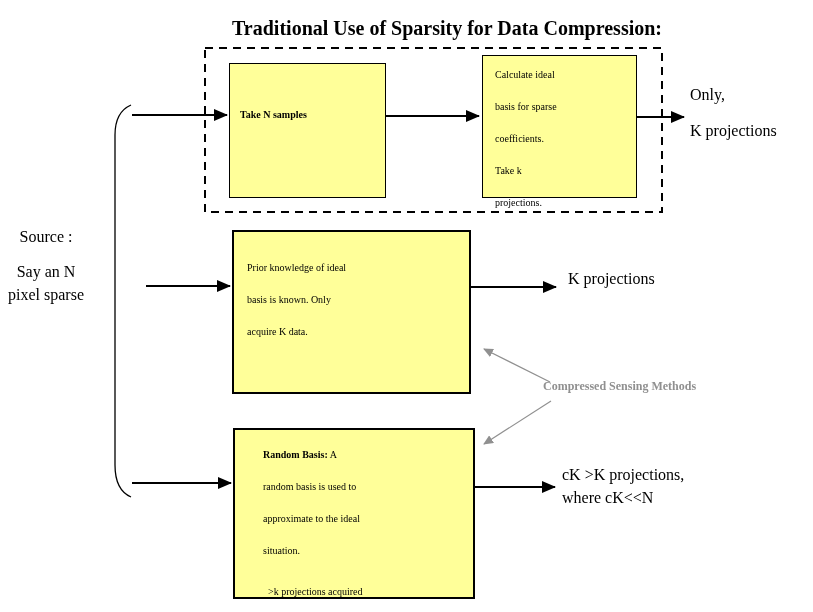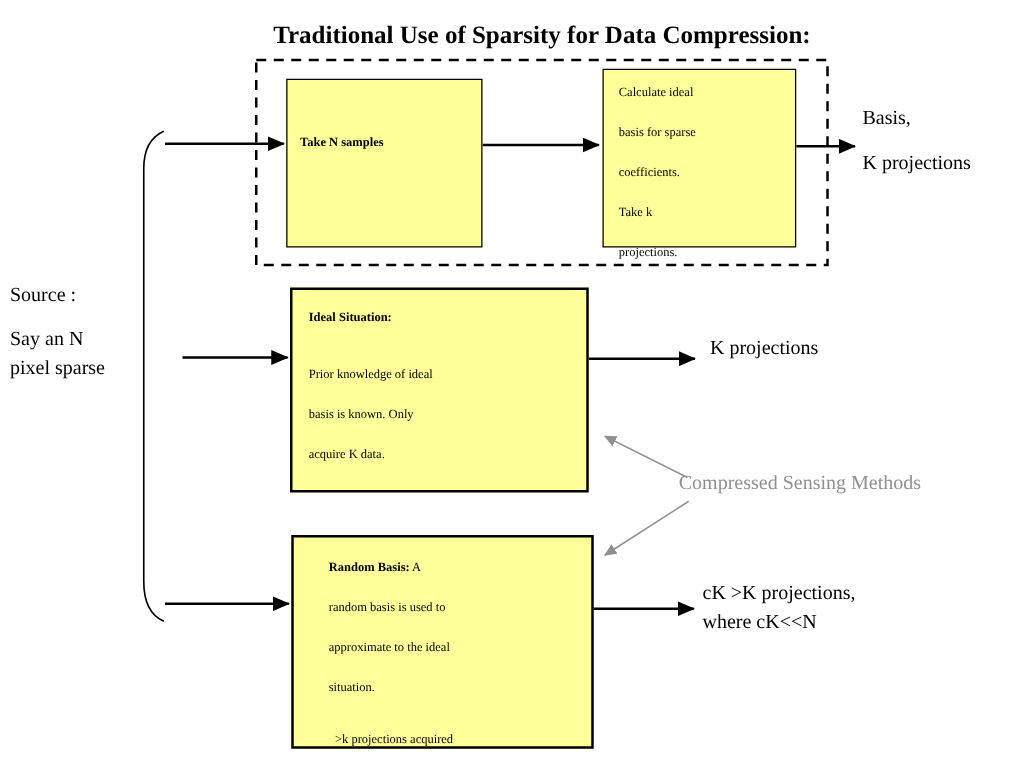--- a/index.html
+++ b/index.html
@@ -7,44 +7,44 @@
     position:relative;
     width:813px;height:612px;
     background:#ffffff;
     font-family:"Liberation Serif","DejaVu Serif",serif;
     color:#000;
     overflow:hidden;
   }
   .stage svg{position:absolute;left:0;top:0;z-index:1;pointer-events:none;}
   .title{
     position:absolute;left:205px;top:15px;width:457px;
-    text-align:center;font-weight:bold;font-size:20px;line-height:26px;z-index:2;
+    text-align:right;font-weight:bold;font-size:20px;line-height:26px;z-index:2;
   }
   .box{
     position:absolute;z-index:2;box-sizing:border-box;
     background:#FFFF99;border:1px solid #000;
     font-size:10px;line-height:32px;
   }
   .box-take{left:229px;top:63px;width:157px;height:135px;padding:35px 0 0 10px;font-weight:bold;}
   .box-calc{left:482px;top:55px;width:155px;height:143px;padding:3px 0 0 12px;}
   .box-ideal{left:232px;top:230px;width:239px;height:164px;border-width:2px;padding:7px 0 0 13px;}
   .box-random{left:233px;top:428px;width:242px;height:171px;border-width:2px;padding:9px 0 0 28px;}
   .pre{white-space:pre-line;}
   .bold{font-weight:bold;}
   .body-para{margin-top:13px;}
   .note{margin-top:9px;margin-left:5px;}
   .label{position:absolute;z-index:2;font-size:16px;line-height:23px;}
-  .lbl-source{left:8px;top:225px;}
+  .lbl-source{left:8px;top:225px;text-align:center;}
   .lbl-source .desc{margin-top:12px;}
   .blk{display:block;}
   .lbl-basis{left:690px;top:83px;}
   .lbl-basis .line2{margin-top:13px;}
   .lbl-kproj{left:568px;top:267px;}
   .lbl-ck{left:562px;top:463px;}
-  .lbl-annot{left:543px;top:375px;font-size:16px;color:#909090;}
+  .lbl-annot{left:543px;top:375px;font-size:12px;color:#909090;font-weight:bold;}
 </style>
 </head>
 <body>
 
 <div class="stage">
 
   <svg width="813" height="612" viewBox="0 0 813 612">
     <defs>
       <marker id="ah-black" markerUnits="userSpaceOnUse" markerWidth="14" markerHeight="12" refX="13" refY="6" orient="auto">
         <path d="M0,0 L14,6 L0,12 Z" fill="#000"></path>
@@ -82,26 +82,25 @@
     <span>Take N samples</span>
   </div>
 
   <div class="box box-calc pre">Calculate ideal
 basis for sparse
 coefficients.
 Take k
 projections.</div>
 
   <div class="label lbl-basis">
-    <span class="blk">Basis,</span>
+    <span class="blk">Only,</span>
     <span class="blk line2">K projections</span>
   </div>
 
   <div class="box box-ideal">
-    <div class="bold">Ideal Situation:</div>
     <div class="pre body-para">Prior knowledge of ideal
 basis is known. Only
 acquire K data.</div>
   </div>
 
   <div class="label lbl-kproj">K projections</div>
 
   <div class="label lbl-annot">Compressed Sensing Methods</div>
 
   <div class="box box-random">

